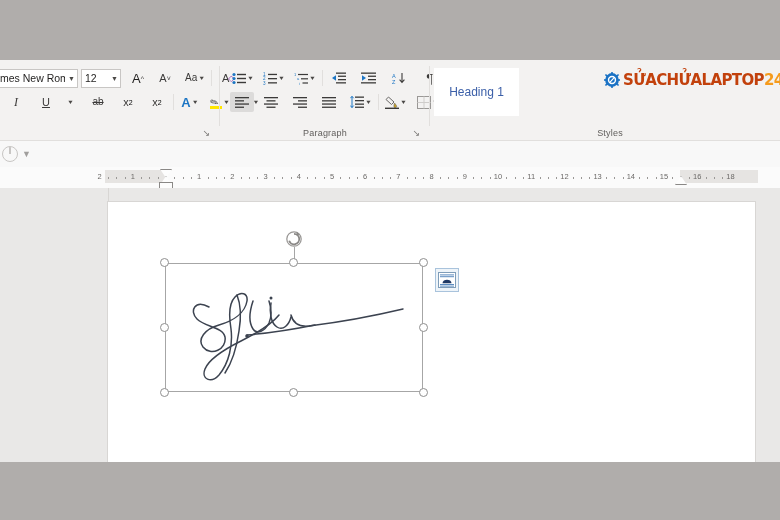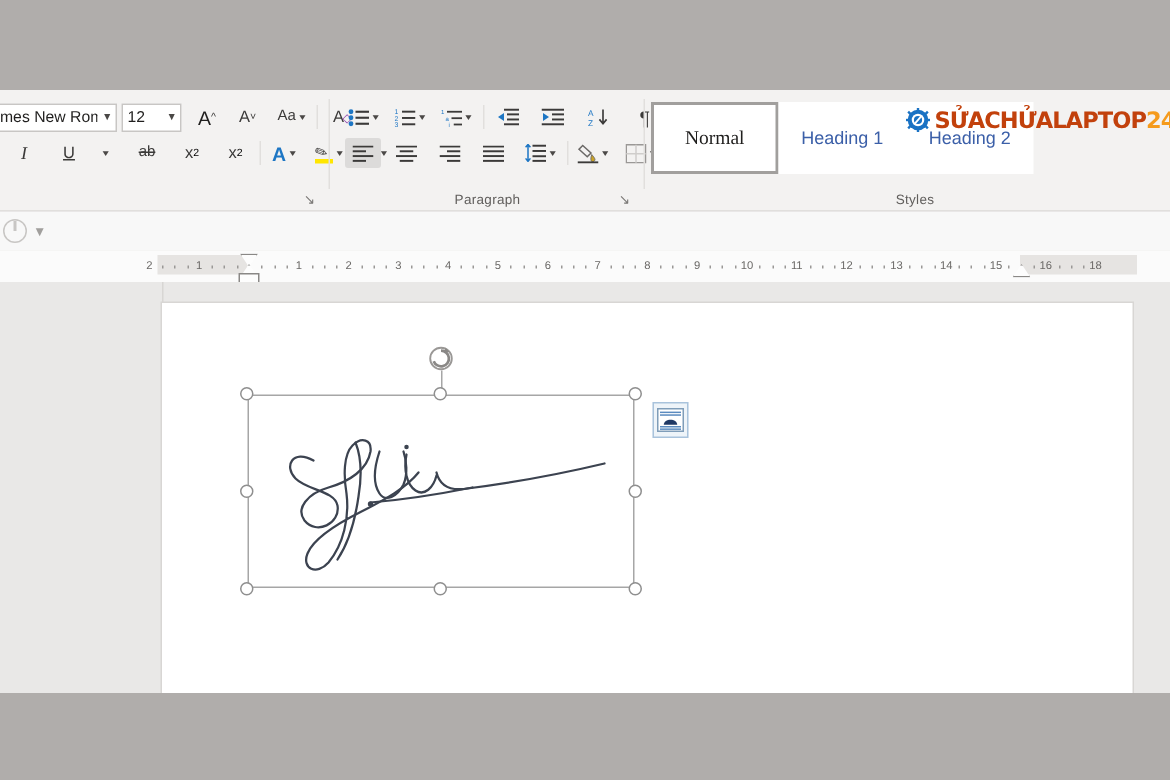--- a/index.html
+++ b/index.html
@@ -313,28 +313,22 @@
           <span class="caret">▼</span>
         </div>
       </div>
       <div class="grp-label">Paragraph</div>
       <div class="dlg" style="right:8px;">↘</div>
     </div>
     <div class="grp-sep" style="left:429px;"></div>
 
     <div class="grp" style="left:430px;width:350px;">
       <div class="gal" style="left:4px;">
-        <div class="gal-item sel">
-          <span>Normal</span>
-        </div>
         <div class="gal-item ghost">
           <span>Heading 1</span>
-        </div>
-        <div class="gal-item ghost">
-          <span>Heading 2</span>
         </div>
       </div>
       <div class="grp-label" style="left:40px;width:280px;">Styles</div>
     </div>
 
     <div class="logo" style="left:604px;top:12px;">
       <svg width="16" height="16" viewBox="0 0 20 20">
         <circle cx="10" cy="10" r="8.6" fill="#1a72c4"></circle>
         <circle cx="10" cy="10" r="5.2" fill="#fff"></circle>
         <circle cx="10" cy="10" r="3.4" fill="#1a72c4"></circle>

